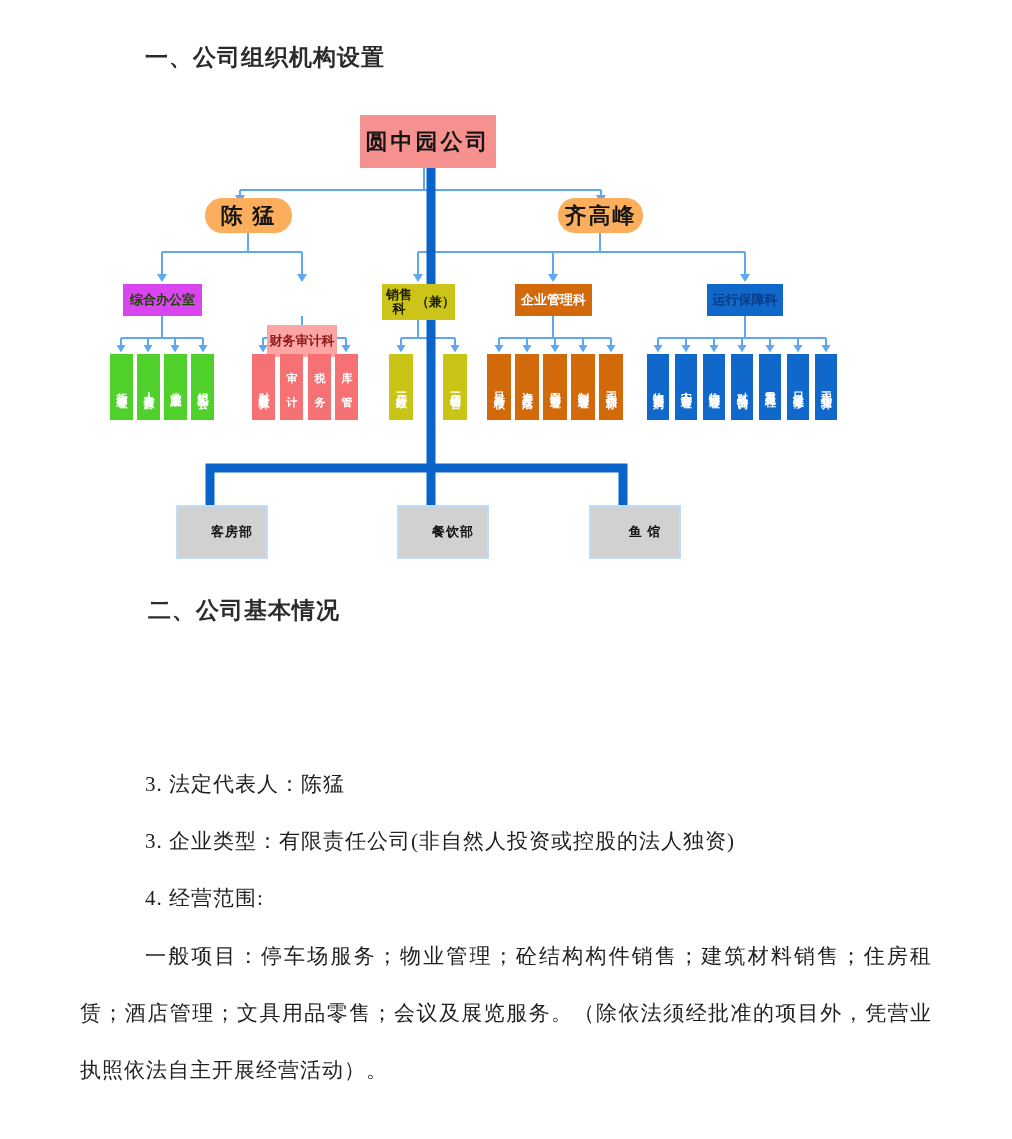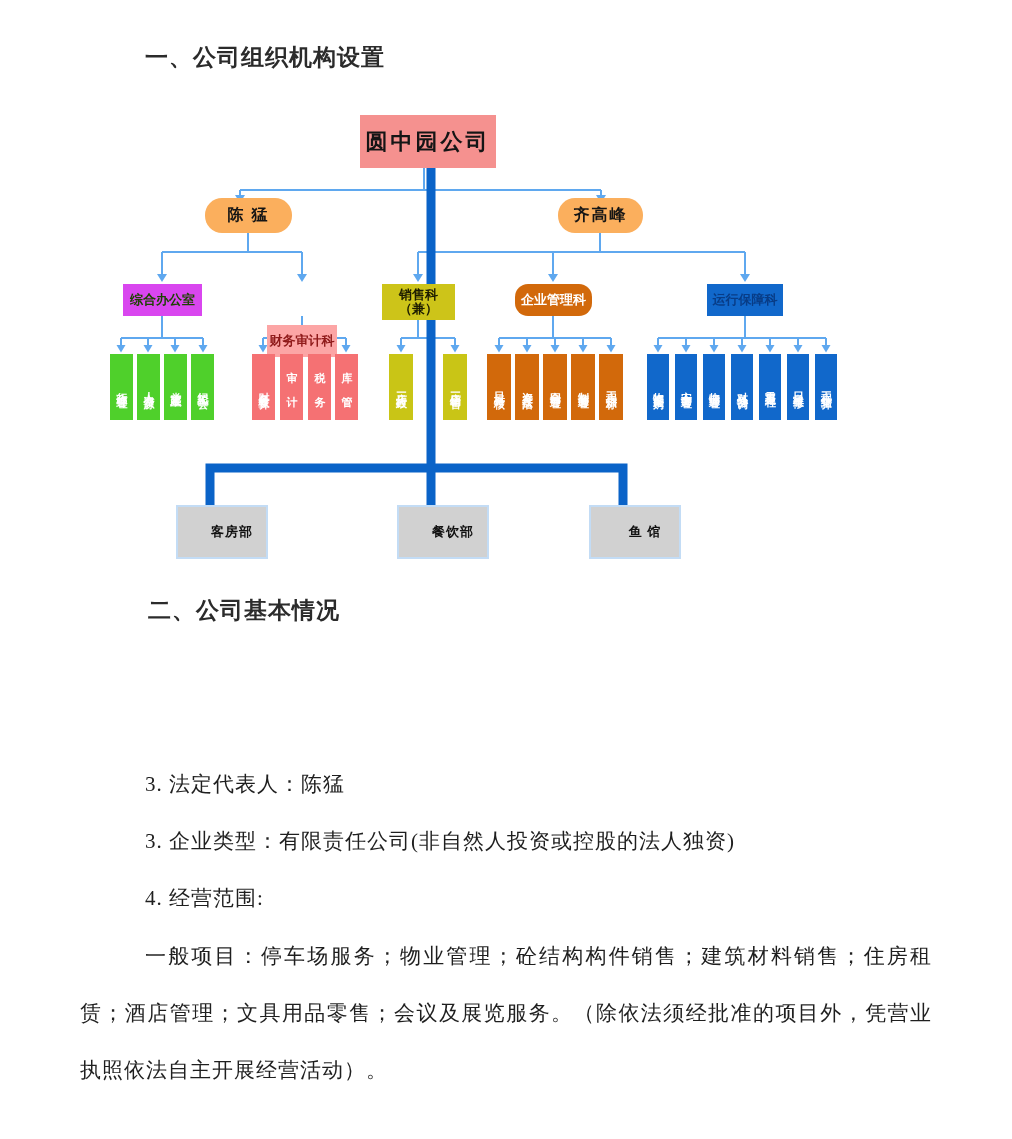--- a/index.html
+++ b/index.html
@@ -17,29 +17,29 @@
              text-indent:65px;text-align:justify;letter-spacing:1px;}
 
   
   #chart-svg{position:absolute;left:0;top:0;}
 
   .node{position:absolute;display:flex;align-items:center;justify-content:center;
         box-sizing:border-box;text-align:center;}
   .root-box{left:360px;top:115px;width:136px;height:53px;background:#F5918F;
             font-weight:bold;font-size:22px;letter-spacing:3px;color:#151515;}
   .leader{height:35px;top:198px;background:#FBAF5D;border-radius:17px;
-          font-weight:bold;font-size:16px;letter-spacing:2px;color:#151515;}
+          font-weight:bold;font-size:22px;letter-spacing:2px;color:#151515;}
   .dept{top:284px;height:32px;font-family:"Liberation Sans","DejaVu Sans",sans-serif;
         font-weight:bold;font-size:13px;}
-  .dept-sales{top:284px;height:36px;flex-direction:column;line-height:14px;
+  .dept-sales{top:284px;height:36px;flex-direction:row;line-height:14px;
         font-family:"Liberation Sans","DejaVu Sans",sans-serif;font-weight:bold;font-size:13px;}
   .d0{background:#d946ef;color:#1C4400;}
   .d1{background:#fca5a5;color:#8F1A1A;margin-top:41px;}
   .d2{background:#CDC419;color:#1C1C00;}
-  .d3{background:#D2690B;color:#FFFFFF;border-radius:13px;}
+  .d3{background:#D2690B;color:#FFFFFF;}
   .d4{background:#1168CB;color:#083C86;}
 
   .vbox{position:absolute;top:354px;width:23px;height:66px;
         writing-mode:vertical-rl;text-orientation:upright;
         display:flex;align-items:center;justify-content:center;
         font-family:"Liberation Sans","DejaVu Sans",sans-serif;
         font-weight:bold;font-size:11px;letter-spacing:2px;color:#ffffff;}
   .spread{letter-spacing:24px;}
   .g0{background:#4FD02B;} .g1{background:#F57173;} .g2{background:#C9C516;}
   .g3{background:#D2690B;} .g4{background:#1168CB;}

